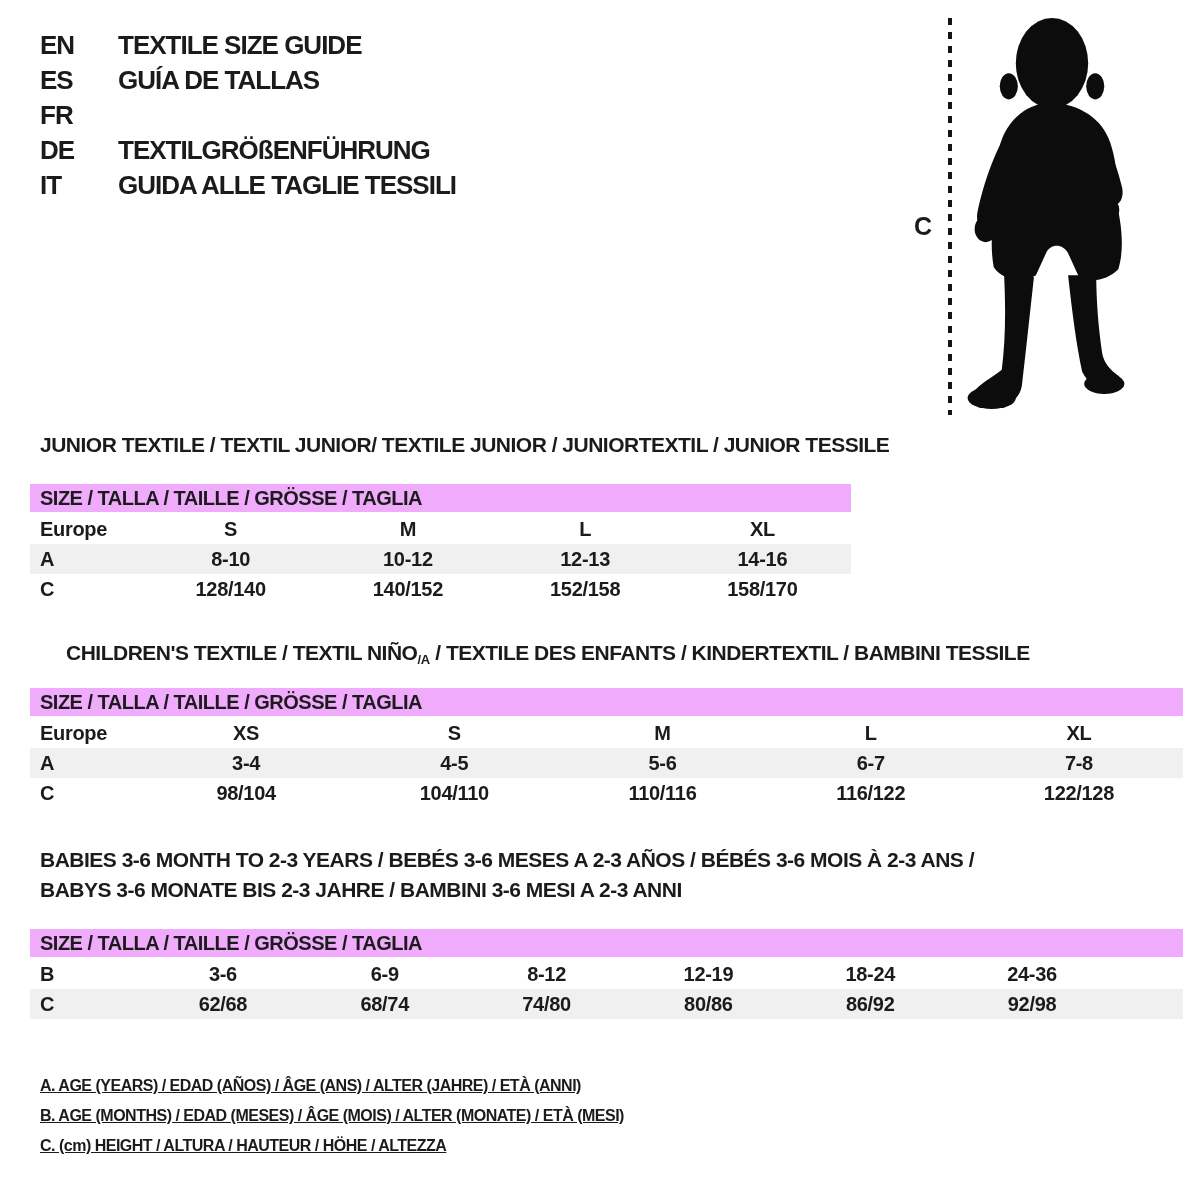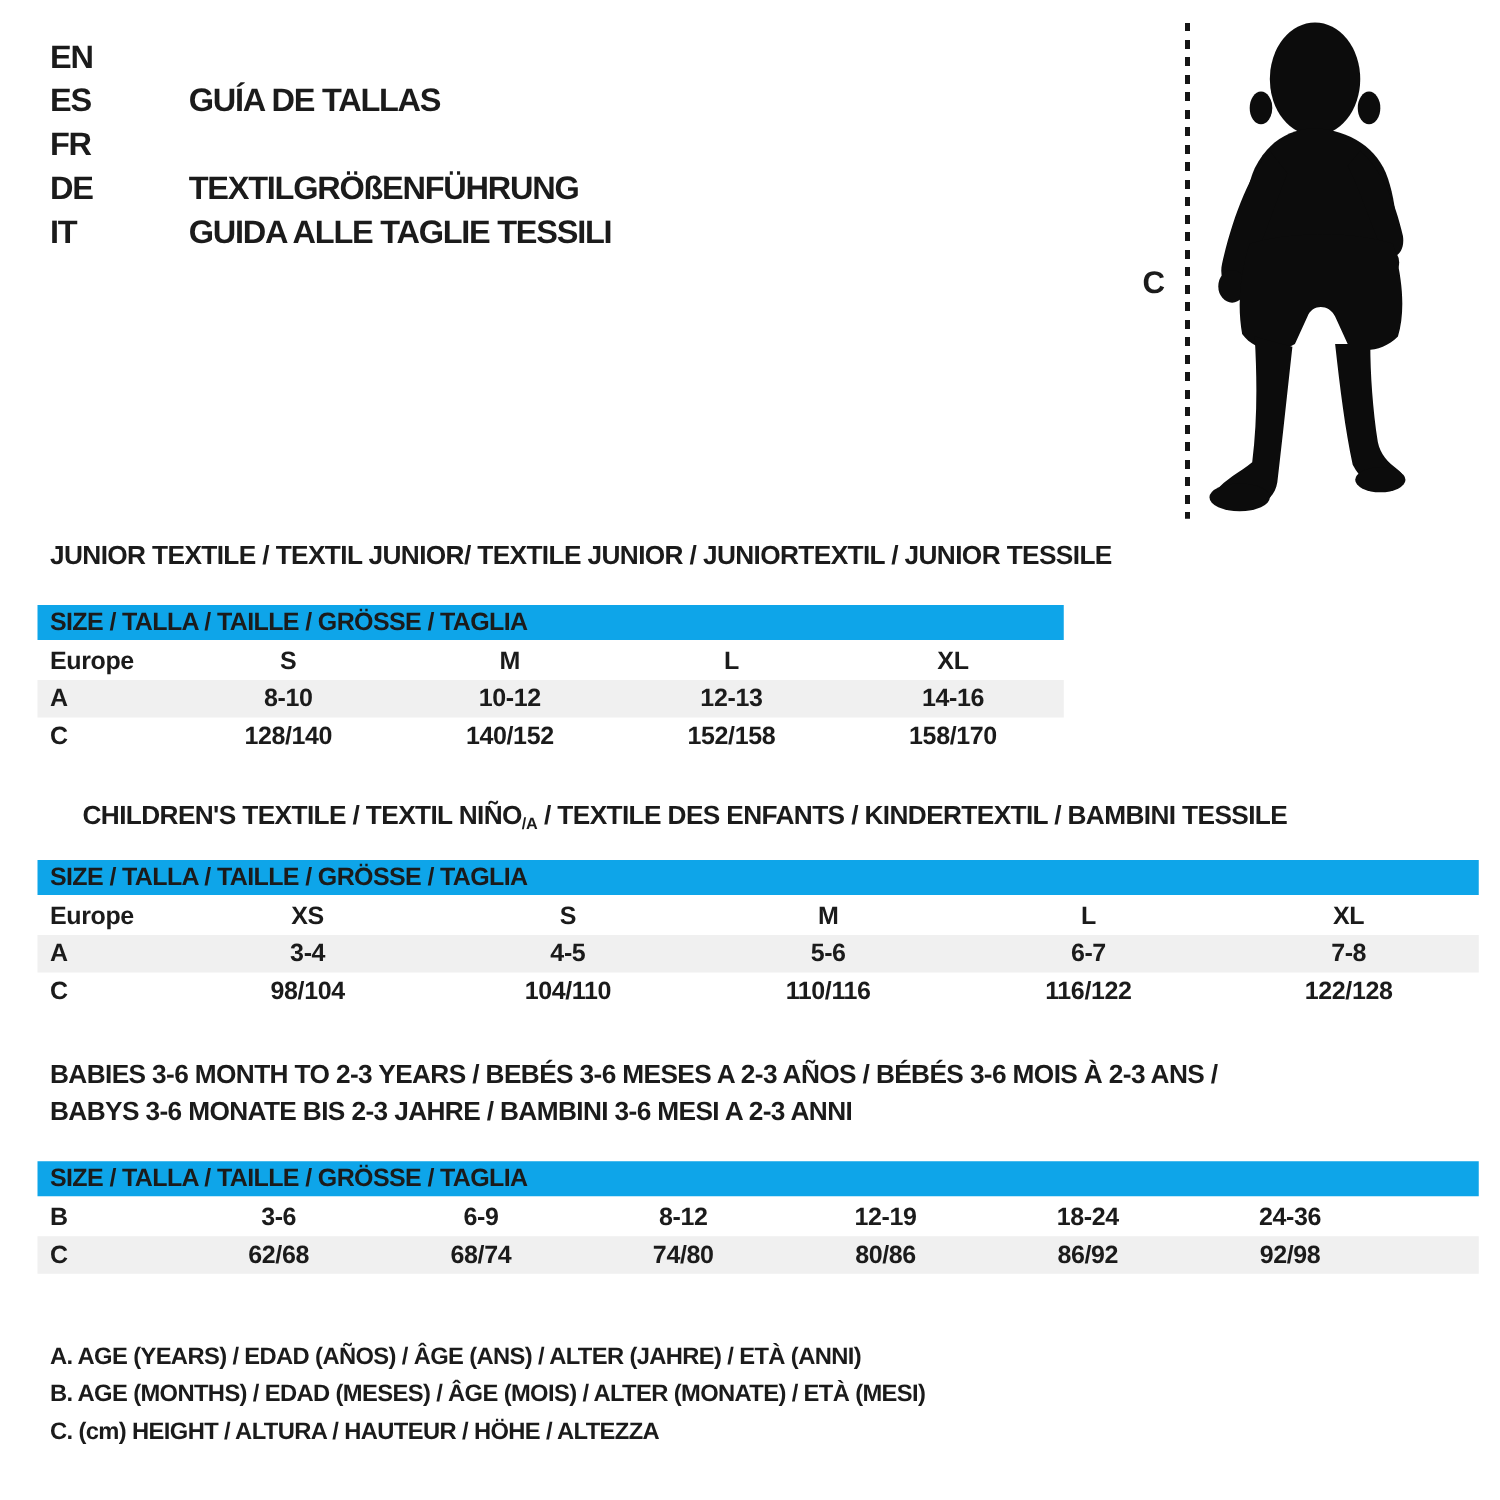--- a/index.html
+++ b/index.html
@@ -7,21 +7,21 @@
     width:1200px;height:1200px;
     background:#ffffff;
     font-family:"Liberation Sans", sans-serif;
     color:#1b1b1b;
     position:relative;
     overflow:hidden;
     font-weight:bold;
   }
   
   .lang-header{position:absolute;top:28px;left:40px;}
-  .lang-row{display:flex;height:35px;align-items:center;font-size:26px;letter-spacing:-1px;gap:33px;}
+  .lang-row{display:flex;height:35px;align-items:center;font-size:26px;letter-spacing:-1px;}
   .lang-code{width:78px;flex:0 0 78px;}
   .lang-title{white-space:nowrap;}
   
   .measure-line{
     position:absolute;left:948px;top:18px;width:4px;height:397px;
     background:repeating-linear-gradient(#151515 0 7px, transparent 7px 14px);
   }
   .measure-label{position:absolute;left:914px;top:212px;font-size:25px;}
   .silhouette{position:absolute;left:963px;top:16px;}
   
@@ -31,39 +31,40 @@
   .heading-sub{font-size:13px;vertical-align:-4px;letter-spacing:-0.3px;}
   #junior-heading{top:433px;}
   #children-heading{top:641px;margin-left:26px;}
   #babies-heading{top:845px;line-height:30px;}
   
   .size-table{position:absolute;left:30px;}
   #junior-table{top:484px;width:821px;}
   #children-table{top:688px;width:1153px;}
   #babies-table{top:929px;width:1153px;}
   .size-bar{
-    height:28px;background:#0ea5e9;margin-bottom:2px;
+    height:28px;background:#f0abfc;margin-bottom:2px;
     display:flex;align-items:center;
     font-size:20px;letter-spacing:-0.5px;padding-left:10px;box-sizing:border-box;
   }
   .t-row{display:flex;height:30px;align-items:center;font-size:20px;letter-spacing:-0.3px;box-sizing:border-box;}
   .t-row.shaded{background:#f0f0f0;}
   .t-label{flex:0 0 112px;padding-left:10px;box-sizing:border-box;}
   .t-cell{flex:1;text-align:center;}
   #babies-table .t-row{padding-right:70px;}
   
-  .footnotes{position:absolute;left:40px;top:1071px;font-size:19px;letter-spacing:-0.5px;line-height:30px;}
+  .footnotes{position:absolute;left:40px;top:1071px;font-size:16px;letter-spacing:-0.5px;line-height:30px;text-decoration:underline;}
   .footnote{white-space:nowrap;}
 </style>
 </head>
 <body>
 
 <div class="lang-header">
   <div class="lang-row">
     <span class="lang-code">EN</span>
+    <span class="lang-title">TEXTILE SIZE GUIDE</span>
   </div>
   <div class="lang-row">
     <span class="lang-code">ES</span>
     <span class="lang-title">GUÍA DE TALLAS</span>
   </div>
   <div class="lang-row">
     <span class="lang-code">FR</span>
   </div>
   <div class="lang-row">
     <span class="lang-code">DE</span>

